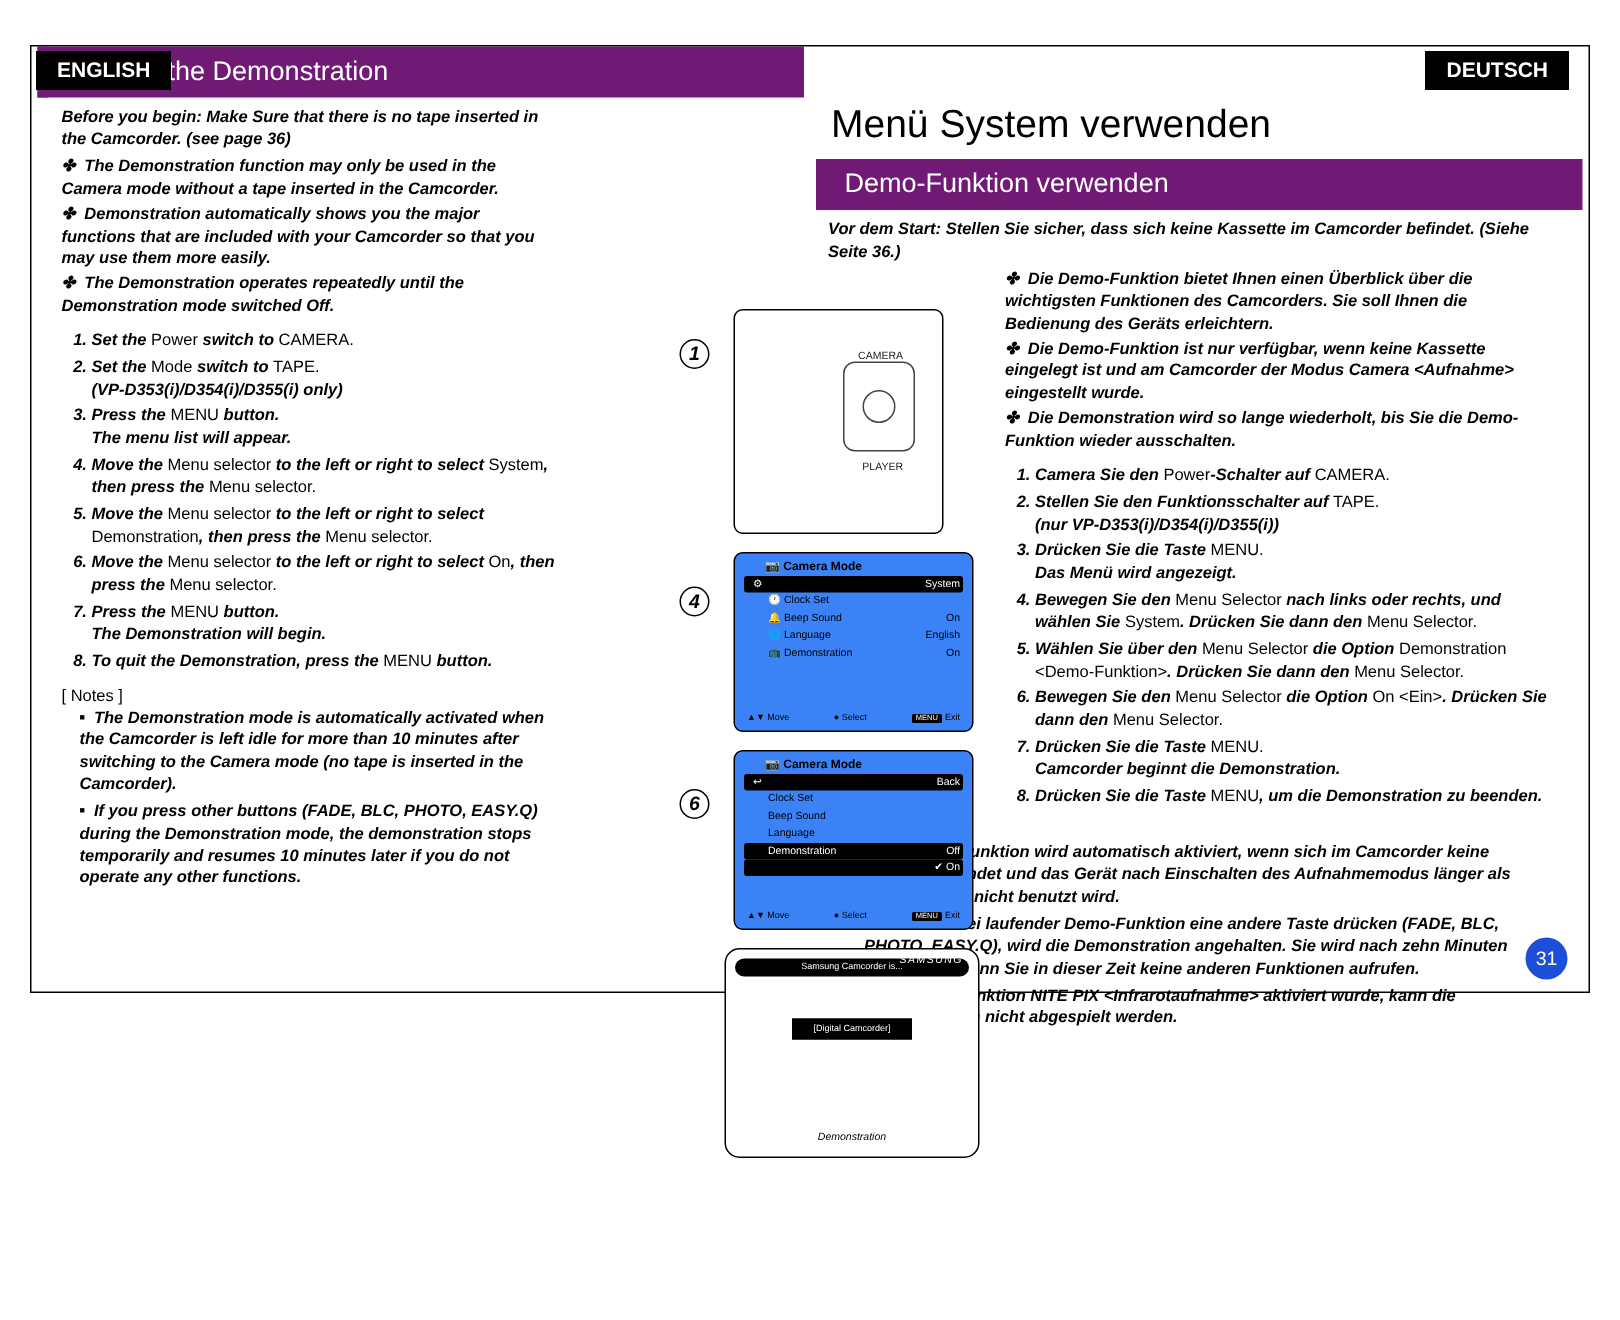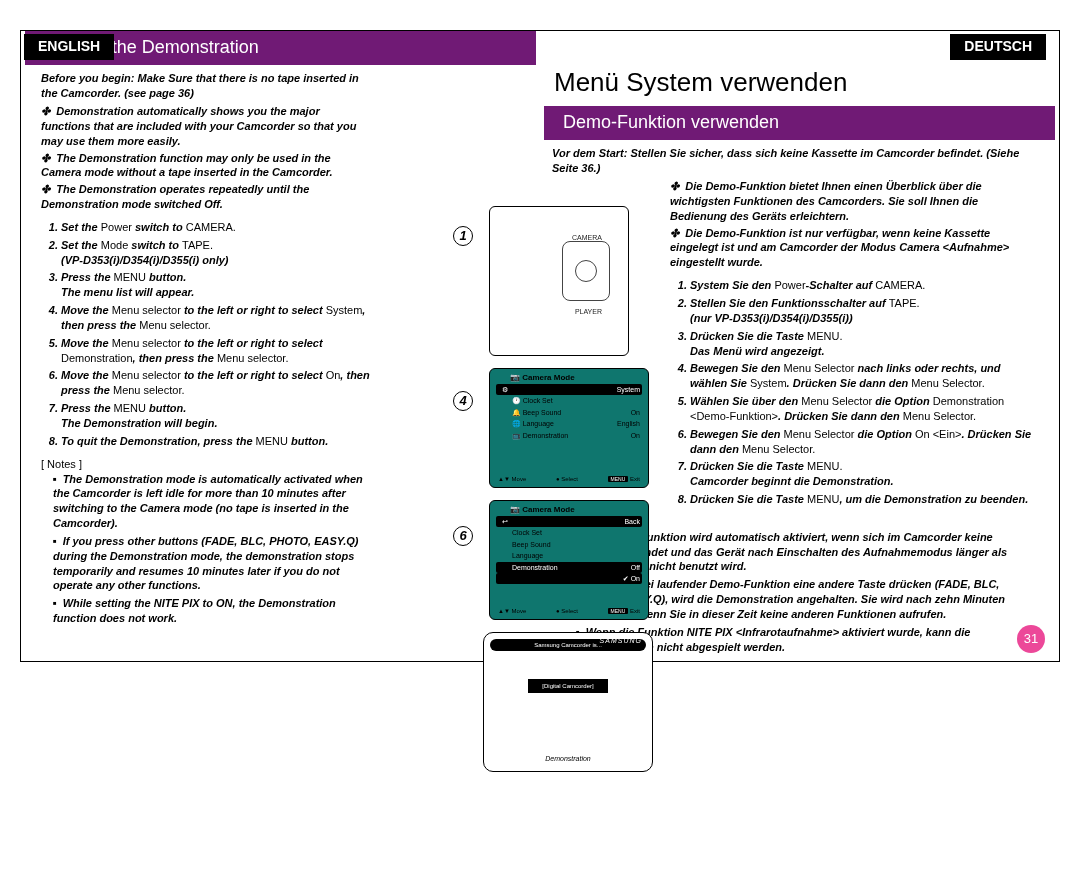--- a/index.html
+++ b/index.html
@@ -78,92 +78,92 @@
     font-size: 13px;
     position: absolute;
   }
   .fig1 { border: 1px solid #000; border-radius: 6px; width: 140px; height: 150px; margin-left: 48px; position: relative; background: #fff; }
   .fig-dial { position: absolute; right: 18px; top: 34px; width: 48px; height: 60px; border: 1px solid #444; border-radius: 8px; }
   .fig-dial::after { content:""; position:absolute; left:12px; top:18px; width:20px; height:20px; border:1px solid #444; border-radius:50%; }
   .fig-label { position: absolute; font-size: 7px; color: #222; }
   .menu-screen {
     border: 1px solid #000; border-radius: 6px;
     width: 160px; height: 120px; margin: 12px 0 0 48px;
-    background: #0f766e; padding: 4px 6px; position: relative;
+    background: #3b82f6; padding: 4px 6px; position: relative;
     font-size: 7px;
   }
   .menu-title-head { font-weight:bold; font-size:8px; margin-left: 14px;}
   .menu-row { display:flex; justify-content:space-between; font-size:7px; padding: 1px 2px 1px 16px; }
   .menu-row.sel { background:#000; color:#fff; border-radius:2px; }
   .hint-row { position:absolute; bottom:4px; left:8px; right:8px; display:flex; justify-content:space-between; font-size:6px;}
   .hint-row .btn { background:#000; color:#fff; padding:0 3px; border-radius:1px; font-size:5px;}
   .demo-screen {
     border: 1.5px solid #000; border-radius: 10px;
     width: 170px; height: 140px; margin: 12px 0 0 42px;
     background: #fff; padding: 6px; position: relative;
     font-size: 7px;
   }
   .demo-top { background:#000; color:#fff; border-radius:6px; padding:2px 6px; font-size:6px; text-align:center; }
   .demo-mid { border:1px solid #000; width:80px; margin: 28px auto 0 auto; text-align:center; font-size:6px; padding:2px 0; background:#000; color:#fff;}
   .demo-bot { position:absolute; bottom:8px; left:0; right:0; text-align:center; font-size:7px; font-style:italic;}
   .brand { position:absolute; right:10px; top:3px; font-size:7px; font-style:italic; color:#fff; letter-spacing:1px;}
   .pagenum {
     position: absolute; right: 14px; bottom: 8px;
-    background:#ec4899; color:#fff; width:28px; height:28px; border-radius:50%;
+    background:#1d4ed8; color:#fff; width:28px; height:28px; border-radius:50%;
     display:flex; align-items:center; justify-content:center; font-size:13px;
   }
   .right-content { padding-left: 18px; padding-right: 24px; }
   .left-content { padding-right: 170px; }
 </style>
 </head>
 <body>
 
 <div class="page">
 
   <div class="col">
     <div class="lang-tab lang-left">ENGLISH</div>
     <div class="h2bar">Viewing the Demonstration</div>
     <div class="content left-content">
       <div class="intro">Before you begin: Make Sure that there is no tape inserted in the Camcorder. (see page 36)</div>
       <ul class="bullets">
+        <li>The Demonstration function may only be used in the Camera mode without a tape inserted in the Camcorder.</li>
         <li>Demonstration automatically shows you the major functions that are included with your Camcorder so that you may use them more easily.</li>
-        <li>The Demonstration function may only be used in the Camera mode without a tape inserted in the Camcorder.</li>
         <li>The Demonstration operates repeatedly until the Demonstration mode switched Off.</li>
       </ul>
       <ol>
         <li><span>Set the </span><span class="reg">Power</span><span> switch to </span><span class="reg">CAMERA</span><span class="reg">.</span></li>
         <li><span>Set the </span><span class="reg">Mode</span><span> switch to </span><span class="reg">TAPE</span><span class="reg">.</span><br><span>(VP-D353(i)/D354(i)/D355(i) only)</span></li>
         <li><span>Press the </span><span class="reg">MENU</span><span> button.</span><br><span>The menu list will appear.</span></li>
         <li><span>Move the </span><span class="reg">Menu selector</span><span> to the left or right to select </span><span class="reg">System</span><span>, then press the </span><span class="reg">Menu selector</span><span class="reg">.</span></li>
         <li><span>Move the </span><span class="reg">Menu selector</span><span> to the left or right to select </span><span class="reg">Demonstration</span><span>, then press the </span><span class="reg">Menu selector</span><span class="reg">.</span></li>
         <li><span>Move the </span><span class="reg">Menu selector</span><span> to the left or right to select </span><span class="reg">On</span><span>, then press the </span><span class="reg">Menu selector</span><span class="reg">.</span></li>
         <li><span>Press the </span><span class="reg">MENU</span><span> button.</span><br><span>The Demonstration will begin.</span></li>
         <li><span>To quit the Demonstration, press the </span><span class="reg">MENU</span><span> button.</span></li>
       </ol>
       <div class="notes-label">[ Notes ]</div>
       <ul class="notes">
         <li>The Demonstration mode is automatically activated when the Camcorder is left idle for more than 10 minutes after switching to the Camera mode (no tape is inserted in the Camcorder).</li>
         <li>If you press other buttons (FADE, BLC, PHOTO, EASY.Q) during the Demonstration mode, the demonstration stops temporarily and resumes 10 minutes later if you do not operate any other functions.</li>
-        <li>While setting the NITE PIX to ON, the Demonstration function does not work.</li>
       </ul>
     </div>
   </div>
 
   <div class="col">
     <div class="lang-tab lang-right">DEUTSCH</div>
     <h1 class="h1">Menü System verwenden</h1>
     <div class="h2bar">Demo-Funktion verwenden</div>
     <div class="content right-content" style="padding-left:130px;">
       <div class="intro" style="margin-left:-118px">Vor dem Start: Stellen Sie sicher, dass sich keine Kassette im Camcorder befindet. (Siehe Seite 36.)</div>
       <ul class="bullets">
         <li>Die Demo-Funktion bietet Ihnen einen Überblick über die wichtigsten Funktionen des Camcorders. Sie soll Ihnen die Bedienung des Geräts erleichtern.</li>
         <li>Die Demo-Funktion ist nur verfügbar, wenn keine Kassette eingelegt ist und am Camcorder der Modus Camera &lt;Aufnahme&gt; eingestellt wurde.</li>
+        <li>Die Demonstration wird so lange wiederholt, bis Sie die Demo-Funktion wieder ausschalten.</li>
       </ul>
       <ol>
-        <li><span>System Sie den </span><span class="reg">Power</span><span>-Schalter auf </span><span class="reg">CAMERA</span><span class="reg">.</span></li>
+        <li><span>Camera Sie den </span><span class="reg">Power</span><span>-Schalter auf </span><span class="reg">CAMERA</span><span class="reg">.</span></li>
         <li><span>Stellen Sie den Funktionsschalter auf </span><span class="reg">TAPE</span><span class="reg">.</span><br><span>(nur VP-D353(i)/D354(i)/D355(i))</span></li>
         <li><span>Drücken Sie die Taste </span><span class="reg">MENU</span><span class="reg">.</span><br><span>Das Menü wird angezeigt.</span></li>
         <li><span>Bewegen Sie den </span><span class="reg">Menu Selector</span><span> nach links oder rechts, und wählen Sie </span><span class="reg">System</span><span>. Drücken Sie dann den </span><span class="reg">Menu Selector</span><span class="reg">.</span></li>
         <li><span>Wählen Sie über den </span><span class="reg">Menu Selector</span><span> die Option </span><span class="reg">Demonstration &lt;Demo-Funktion&gt;</span><span>. Drücken Sie dann den </span><span class="reg">Menu Selector</span><span class="reg">.</span></li>
         <li><span>Bewegen Sie den </span><span class="reg">Menu Selector</span><span> die Option </span><span class="reg">On &lt;Ein&gt;</span><span>. Drücken Sie dann den </span><span class="reg">Menu Selector</span><span class="reg">.</span></li>
         <li><span>Drücken Sie die Taste </span><span class="reg">MENU</span><span class="reg">.</span><br><span>Camcorder beginnt die Demonstration.</span></li>
         <li><span>Drücken Sie die Taste </span><span class="reg">MENU</span><span>, um die Demonstration zu beenden.</span></li>
       </ol>
       <div class="notes-label" style="margin-left:-118px">[ Hinweise ]</div>
       <ul class="notes" style="margin-left:-106px">

